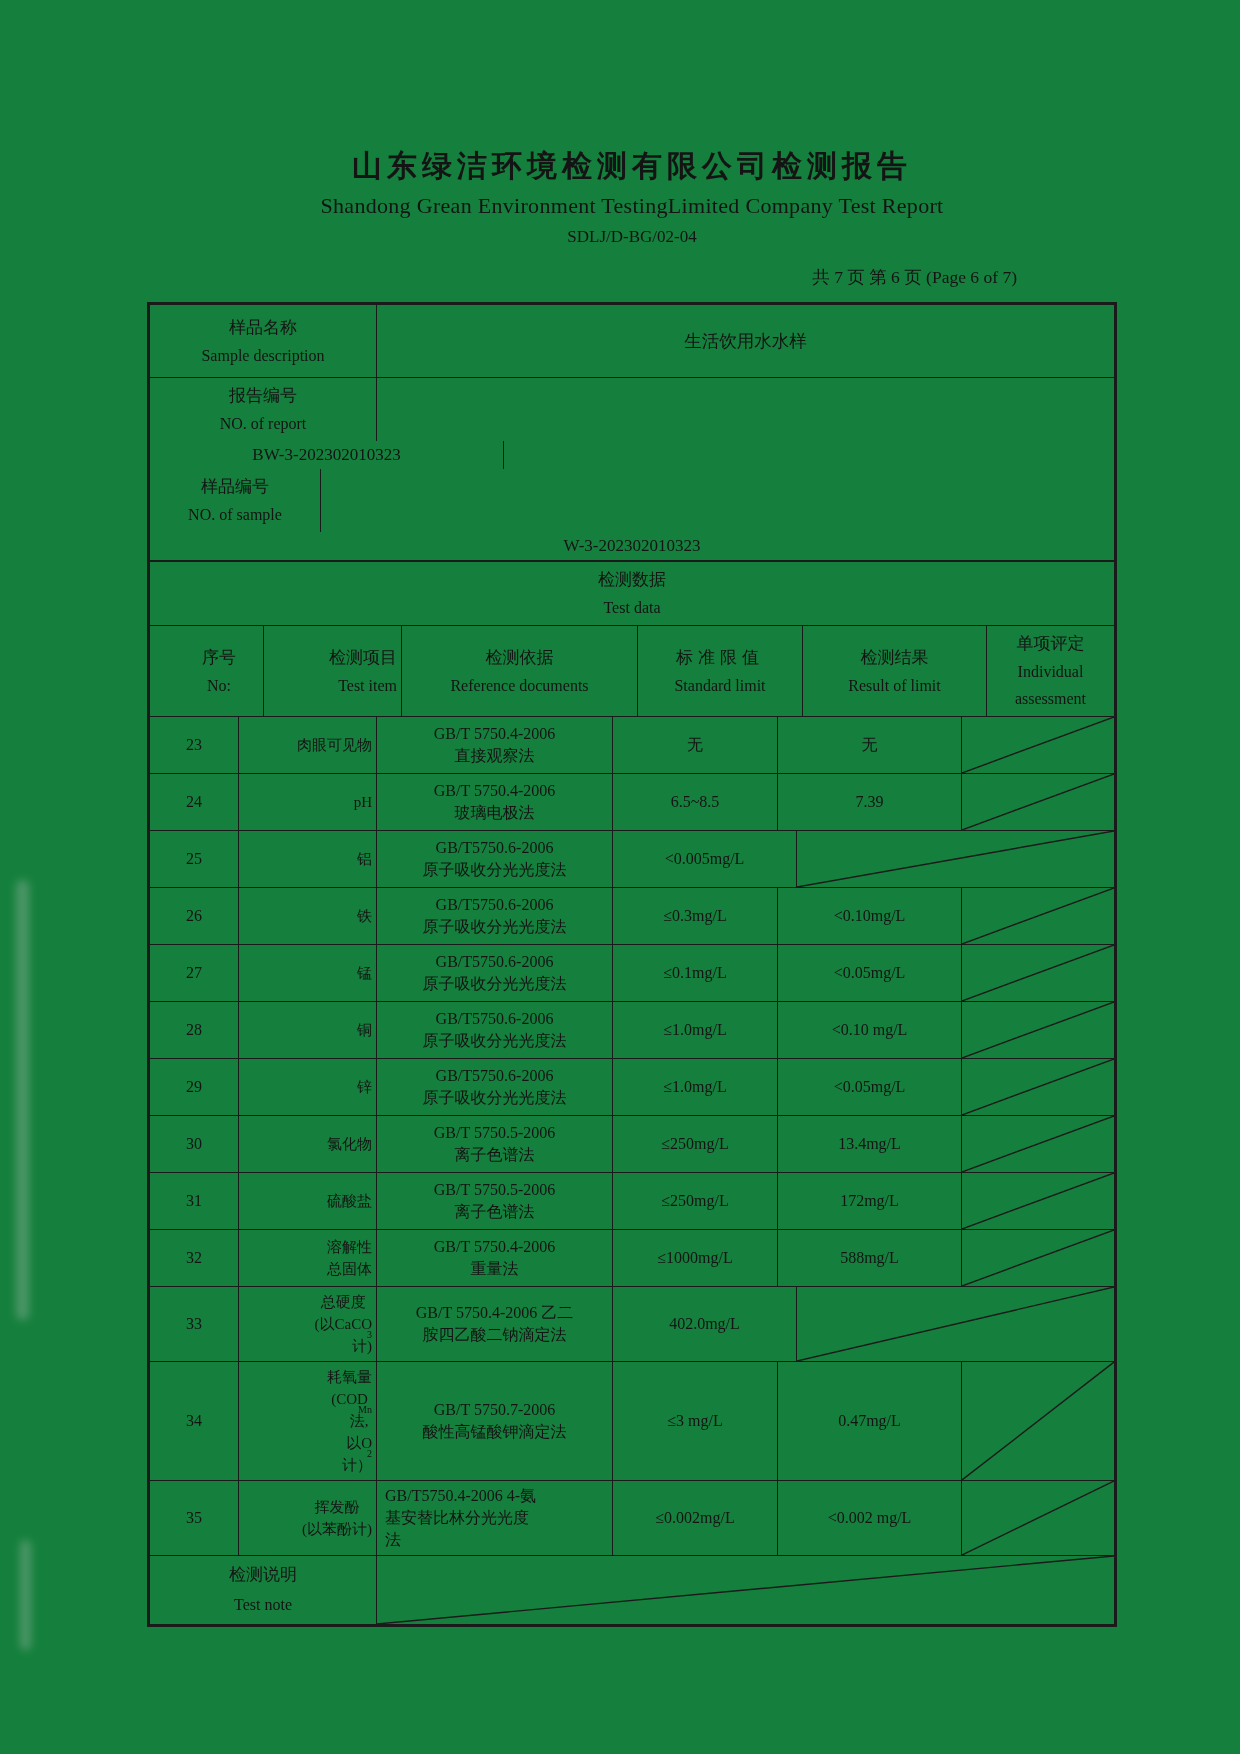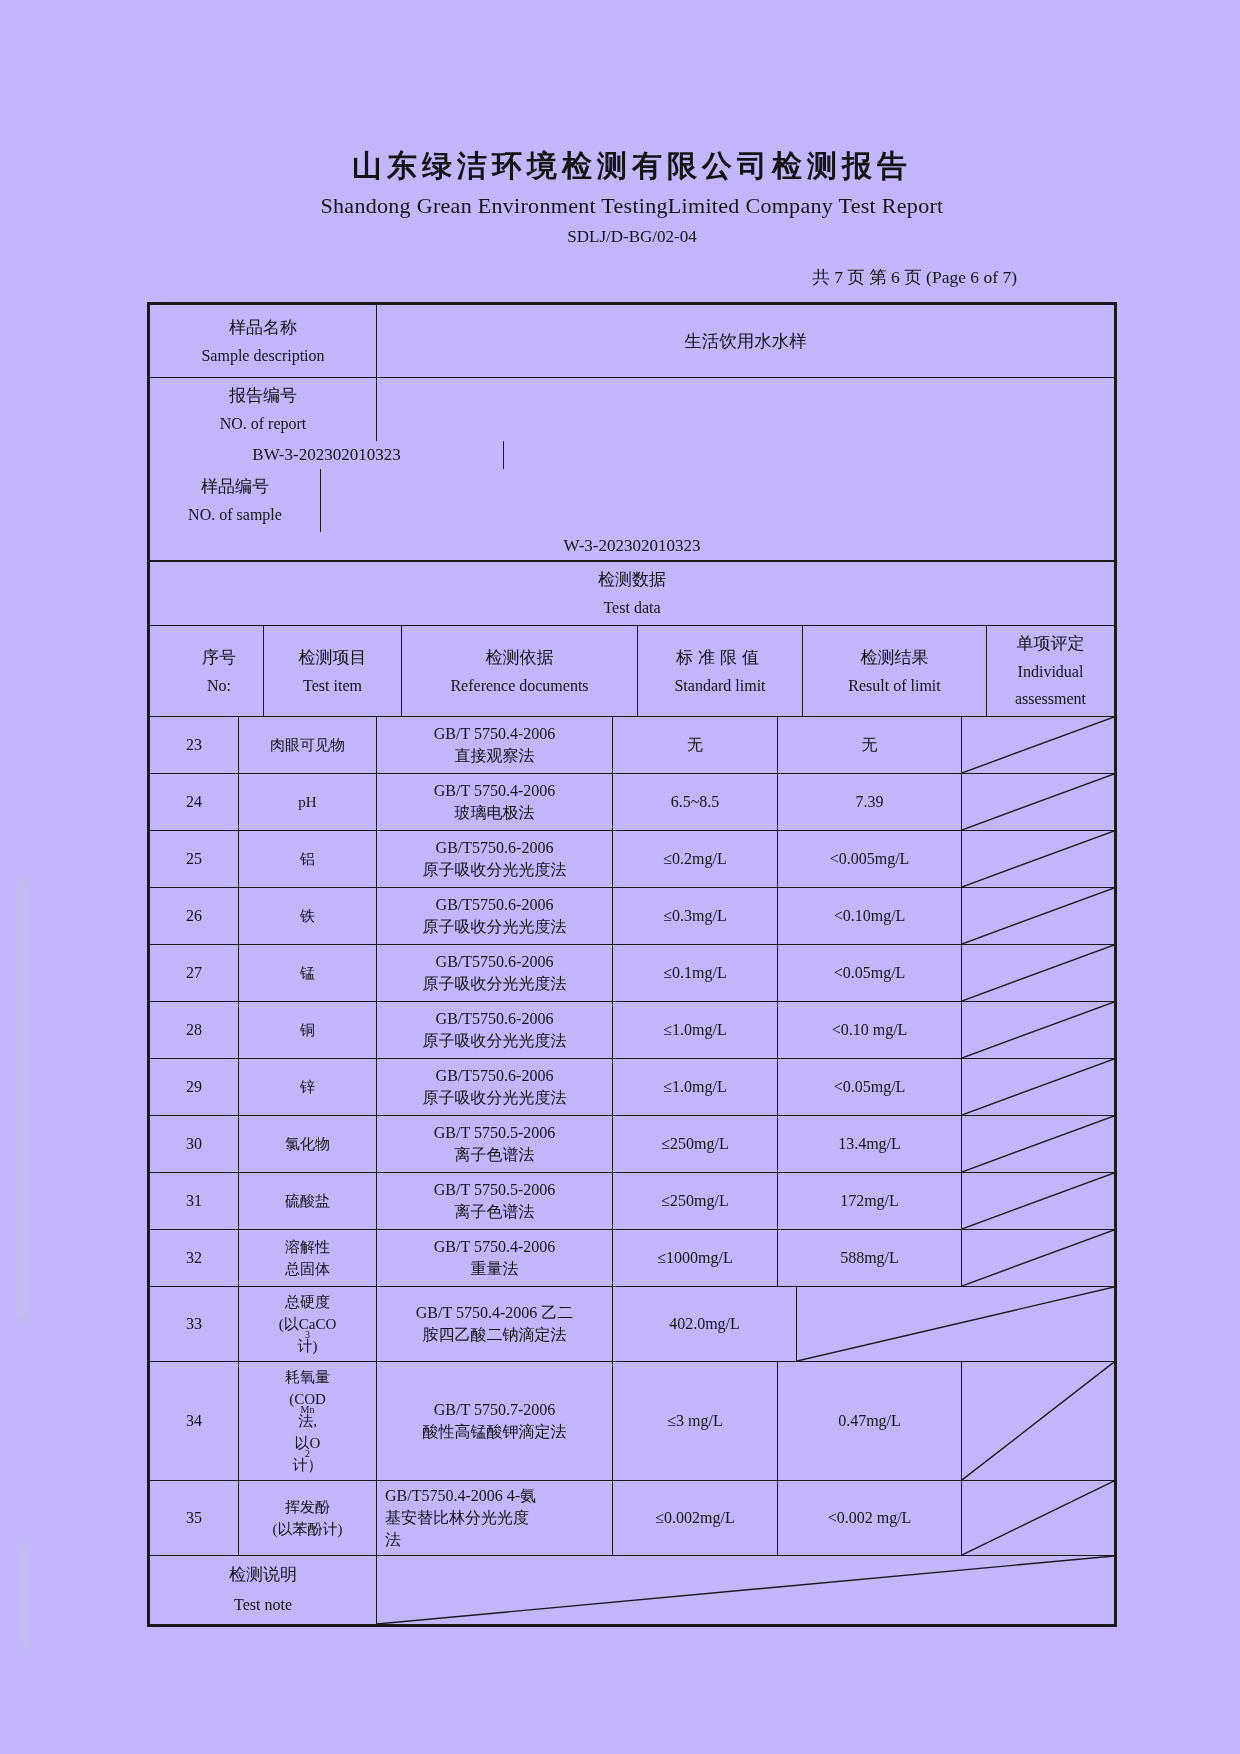--- a/index.html
+++ b/index.html
@@ -1,20 +1,20 @@
 <!DOCTYPE html>
 <html><head>
 <meta charset="utf-8">
 <style>
   html,body { margin:0; padding:0; background:#e8e8e8; }
   .page {
     position:relative;
     width:1240px; height:1754px;
     margin:0 auto;
-    background:#c4b5fd;
+    background:#15803d;
     color:#141414;
     font-family:"Liberation Serif","DejaVu Serif",serif;
     overflow:hidden;
   }
   .content { margin-left:147px; width:970px; }
 
   
   .hdr { padding-top:144px; }
   .title-cn {
     margin:0; text-align:center;
@@ -56,21 +56,21 @@
   .row-ids    { min-height:62px;flex-direction:column; }
   .row-section{ min-height:60px; }
   .row-head   { min-height:88px;padding-left:25px; }
   .row-note   { min-height:60px; }
 
   .value-lg { font-size:17.5px; }
   .value-md { font-size:17px; }
 
   
   .c-no     { width:89px; }
-  .c-item   { width:138px; font-size:15px; line-height:22px; }
+  .c-item   { width:138px; font-size:15px; line-height:22px;align-items:flex-end; }
   .c-ref    { width:236px; }
   .c-limit  { width:165px; }
   .c-result { width:184px; }
   .c-assess { flex:1; position:relative; padding:0;font-family:Liberation Serif, serif; }
 
   .body-row { min-height:56px; }
   .body-row .cell { font-size:16px; line-height:22px; }
   .body-row .c-item { font-size:15px; }
   .cell.left { align-items:flex-start; text-align:left; padding-left:8px; }
 
@@ -185,21 +185,20 @@
       <svg class="slash" viewBox="0 0 100 100" preserveAspectRatio="none">
         <line x1="0" y1="100" x2="100" y2="0" vector-effect="non-scaling-stroke"></line>
       </svg>
     </div>
   </div>
 
   <div class="row body-row">
     <div class="cell c-no">25</div>
     <div class="cell c-item">铝</div>
     <div class="cell c-ref">GB/T5750.6-2006<br>原子吸收分光光度法</div>
-    <div class="cell c-limit">≤0.2mg/L</div>
     <div class="cell c-result">&lt;0.005mg/L</div>
     <div class="cell c-assess">
       <svg class="slash" viewBox="0 0 100 100" preserveAspectRatio="none">
         <line x1="0" y1="100" x2="100" y2="0" vector-effect="non-scaling-stroke"></line>
       </svg>
     </div>
   </div>
 
   <div class="row body-row">
     <div class="cell c-no">26</div>

